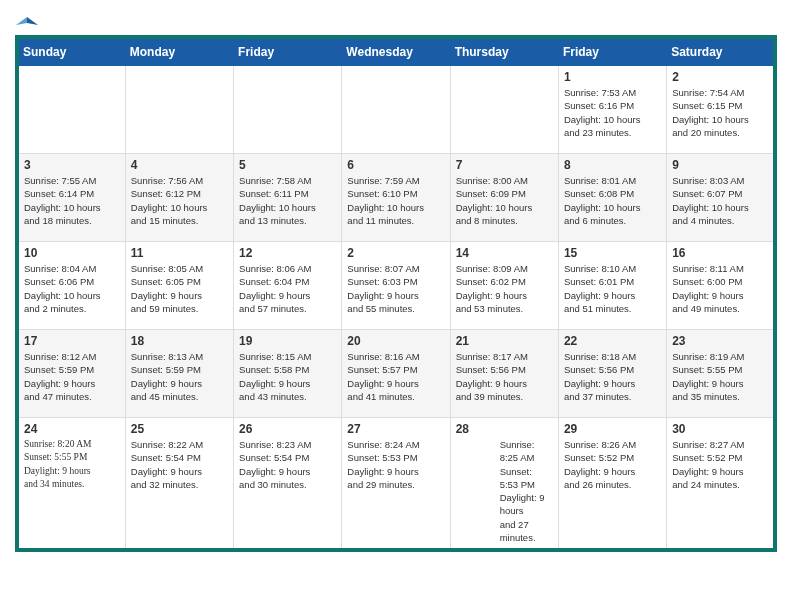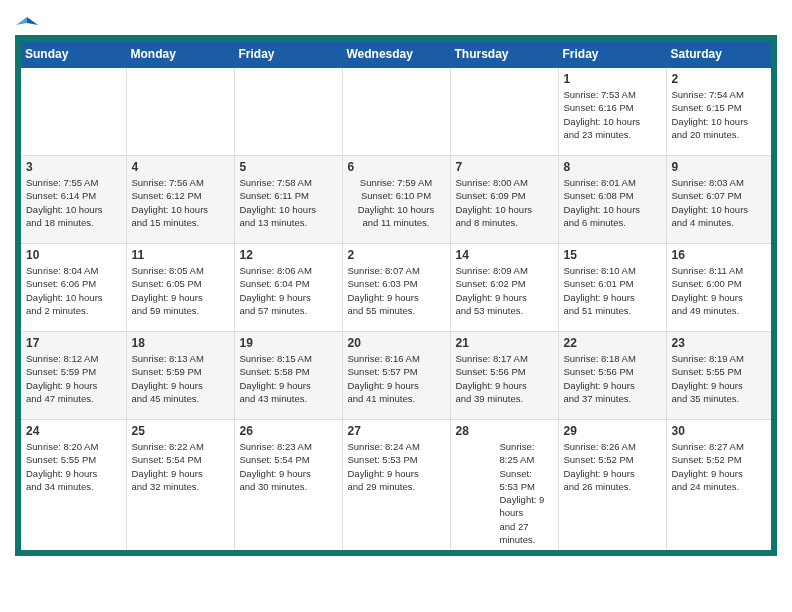--- a/index.html
+++ b/index.html
@@ -31,21 +31,21 @@
       color: #333;
       line-height: 1.1;
     }
     .location {
       font-size: 14px;
       color: #555;
     }
     .calendar {
       width: 100%;
       border-collapse: collapse;
-      border: 6px solid #0f766e;
+      border: 4px solid #0f766e;
     }
     .calendar th {
       background-color: #1a5da6;
       color: #fff;
       font-size: 12px;
       font-weight: bold;
       padding: 6px 4px;
       text-align: left;
       border: 1px solid #1a5da6;
     }
@@ -155,21 +155,21 @@
         </td>
         <td>
           <span class="day-num">5</span>
           <div class="day-info" style="white-space: pre-line;">Sunrise: 7:58 AM
 Sunset: 6:11 PM
 Daylight: 10 hours
 and 13 minutes.</div>
         </td>
         <td>
           <span class="day-num">6</span>
-          <div class="day-info" style="white-space: pre-line; text-align: center;">Sunrise: 7:59 AM
+          <div class="day-info" style="white-space: pre-line;">Sunrise: 7:59 AM
 Sunset: 6:10 PM
 Daylight: 10 hours
 and 11 minutes.</div>
         </td>
         <td>
           <span class="day-num">7</span>
           <div class="day-info" style="white-space: pre-line;">Sunrise: 8:00 AM
 Sunset: 6:09 PM
 Daylight: 10 hours
 and 8 minutes.</div>
@@ -287,21 +287,21 @@
           <span class="day-num">23</span>
           <div class="day-info" style="white-space: pre-line;">Sunrise: 8:19 AM
 Sunset: 5:55 PM
 Daylight: 9 hours
 and 35 minutes.</div>
         </td>
       </tr>
       <tr class="row-odd">
         <td>
           <span class="day-num">24</span>
-          <div class="day-info" style="white-space: pre-line;">Sunrise: 8:20 AM
+          <div class="day-info" style="white-space: pre-line; font-family: Liberation Serif, serif;">Sunrise: 8:20 AM
 Sunset: 5:55 PM
 Daylight: 9 hours
 and 34 minutes.</div>
         </td>
         <td>
           <span class="day-num">25</span>
           <div class="day-info" style="white-space: pre-line;">Sunrise: 8:22 AM
 Sunset: 5:54 PM
 Daylight: 9 hours
 and 32 minutes.</div>

